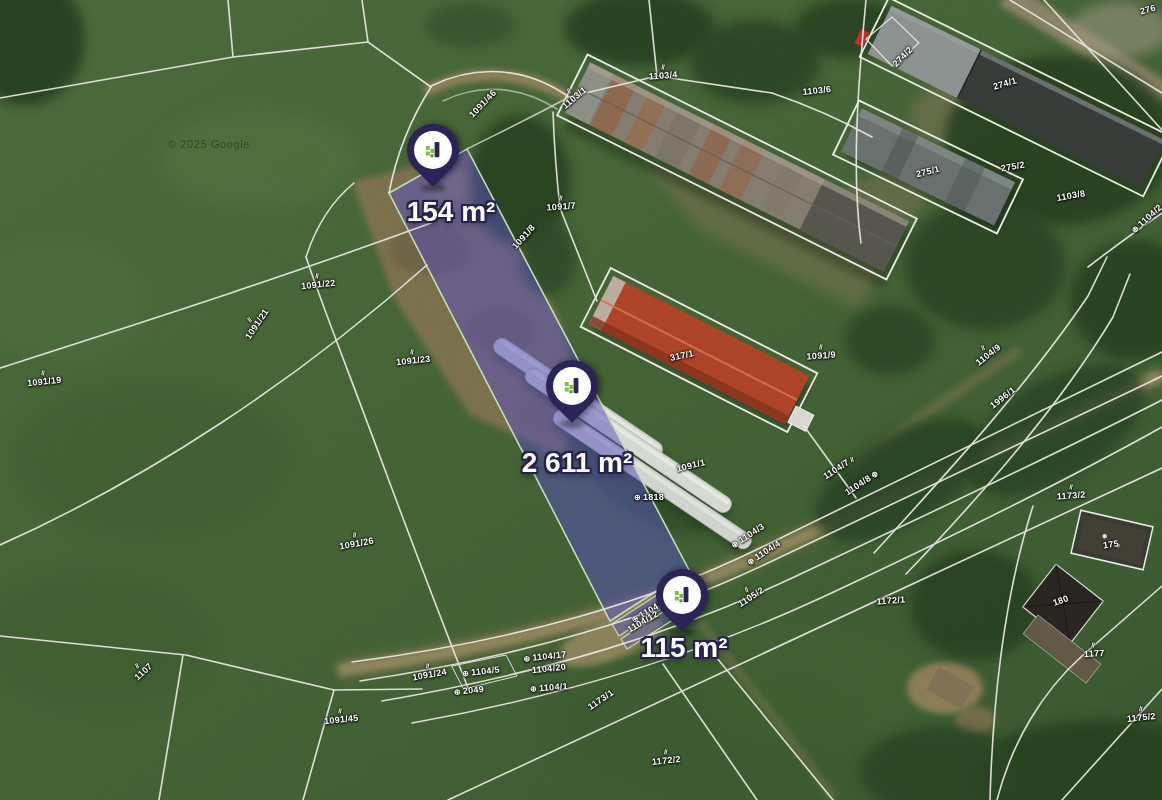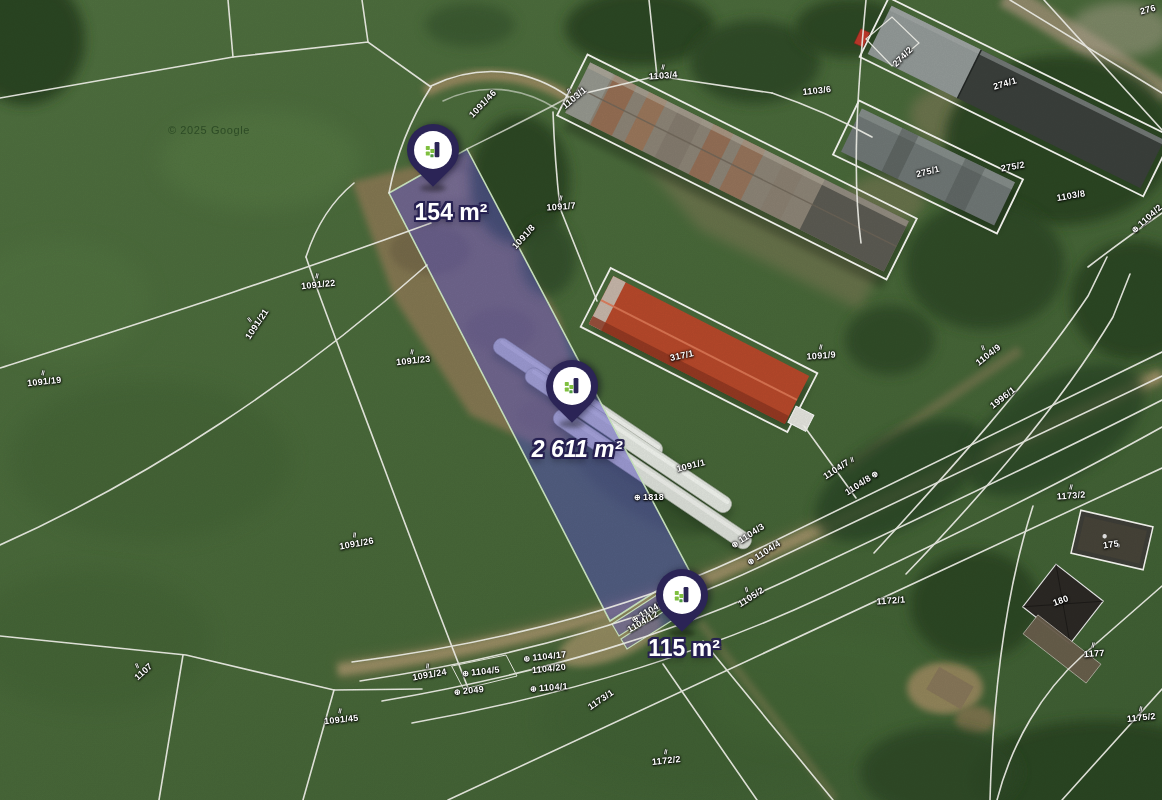--- a/index.html
+++ b/index.html
@@ -3,41 +3,41 @@
 <meta charset="utf-8">
 <style>
   html,body{margin:0;padding:0;background:#222;}
   #stage{position:relative;width:1162px;height:800px;overflow:hidden;
          font-family:"Liberation Sans",sans-serif;
          --pin-color:#2b2456;--pin-green:#7fbf3f;
          --hl-fill:#5b54c9;--hl-border:#cfe9c4;--line-color:#f7f7f0;}
   #scene{position:absolute;left:0;top:0;}
   
   .pin-area-label{position:absolute;transform:translate(-50%,-50%);
-    font-weight:700;font-size:23px;color:#fff;white-space:nowrap;z-index:8;
+    font-weight:700;font-size:28px;color:#fff;white-space:nowrap;z-index:8;
     text-shadow:-2px -2px 0 #262051,2px -2px 0 #262051,-2px 2px 0 #262051,
                  2px 2px 0 #262051,0 2px 1px #262051,0 -2px 1px #262051,
                  2px 0 1px #262051,-2px 0 1px #262051,0 4px 6px rgba(0,0,0,.45);}
   
   .pin{position:absolute;width:52px;height:52px;border-radius:50% 50% 50% 0;
        transform:rotate(-45deg);background:var(--pin-color);z-index:7;
        box-shadow:2px 2px 6px rgba(5,5,25,.5);cursor:pointer;}
   .pin .logo-wrap{position:absolute;inset:7px;background:#fff;border-radius:50%;
        transform:rotate(45deg);display:flex;align-items:center;justify-content:center;}
   .pin-shadow{position:absolute;width:26px;height:8px;border-radius:50%;
        background:rgba(0,0,0,.35);filter:blur(2px);transform:translate(-50%,-50%);z-index:5;}
   
   .plabel{position:absolute;color:#fff;font-weight:700;font-size:9px;line-height:1;
     letter-spacing:.3px;white-space:nowrap;display:flex;flex-direction:column;
     align-items:center;z-index:4;pointer-events:none;
     text-shadow:0 0 2px #000,0 0 3px rgba(0,0,0,.9),0 1px 2px rgba(0,0,0,.85);}
   .plabel .row{display:flex;align-items:center;gap:2px;}
   .plabel .hatch{font-size:7px;transform:rotate(18deg);opacity:.95;margin-bottom:1px;}
   .plabel .circ{font-size:8px;}
-  .watermark{position:absolute;left:168px;top:124px;font-size:11px;letter-spacing:.6px;
+  .watermark{position:absolute;left:168px;top:138px;font-size:11px;letter-spacing:.6px;
     color:#24421f;opacity:.8;z-index:3;}
 </style>
 </head>
 <body>
 
 <div id="stage" style="--pin-color: #2b2456; --pin-green: #7fbf3f; --hl-fill: #5b54c9; --hl-border: #cfe9c4; --line-color: #f7f7f0;">
 
   <svg id="scene" width="1162" height="800" viewBox="0 0 1162 800">
     <defs>
       <linearGradient id="gBase" x1="0" y1="0" x2="1" y2="1">
@@ -539,21 +539,21 @@
         <div class="logo-wrap">
           <svg width="24" height="24" viewBox="0 0 30 30">
             <rect x="17" y="5" width="6" height="19" rx="1.5" fill="#2b2456"></rect>
             <rect x="6" y="10" width="5" height="5" rx="0.8" fill="#7fbf3f"></rect>
             <rect x="6" y="17" width="5" height="5" rx="0.8" fill="#7fbf3f"></rect>
             <rect x="11.7" y="13.6" width="5" height="5" rx="0.8" fill="#7fbf3f"></rect>
             <rect x="11.7" y="20.2" width="4" height="4" rx="0.8" fill="#4e9a3e"></rect>
           </svg>
         </div>
       </div>
-      <div class="pin-area-label" style="left: 577px; top: 449px; font-style: italic;">2 611 m²</div>
+      <div class="pin-area-label" style="left: 577px; top: 463px;">2 611 m²</div>
       <div class="pin-shadow" style="left: 682px; top: 633px;"></div>
       <div class="pin" style="left: 656px; top: 569px;">
         <div class="logo-wrap">
           <svg width="24" height="24" viewBox="0 0 30 30">
             <rect x="17" y="5" width="6" height="19" rx="1.5" fill="#2b2456"></rect>
             <rect x="6" y="10" width="5" height="5" rx="0.8" fill="#7fbf3f"></rect>
             <rect x="6" y="17" width="5" height="5" rx="0.8" fill="#7fbf3f"></rect>
             <rect x="11.7" y="13.6" width="5" height="5" rx="0.8" fill="#7fbf3f"></rect>
             <rect x="11.7" y="20.2" width="4" height="4" rx="0.8" fill="#4e9a3e"></rect>
           </svg>

